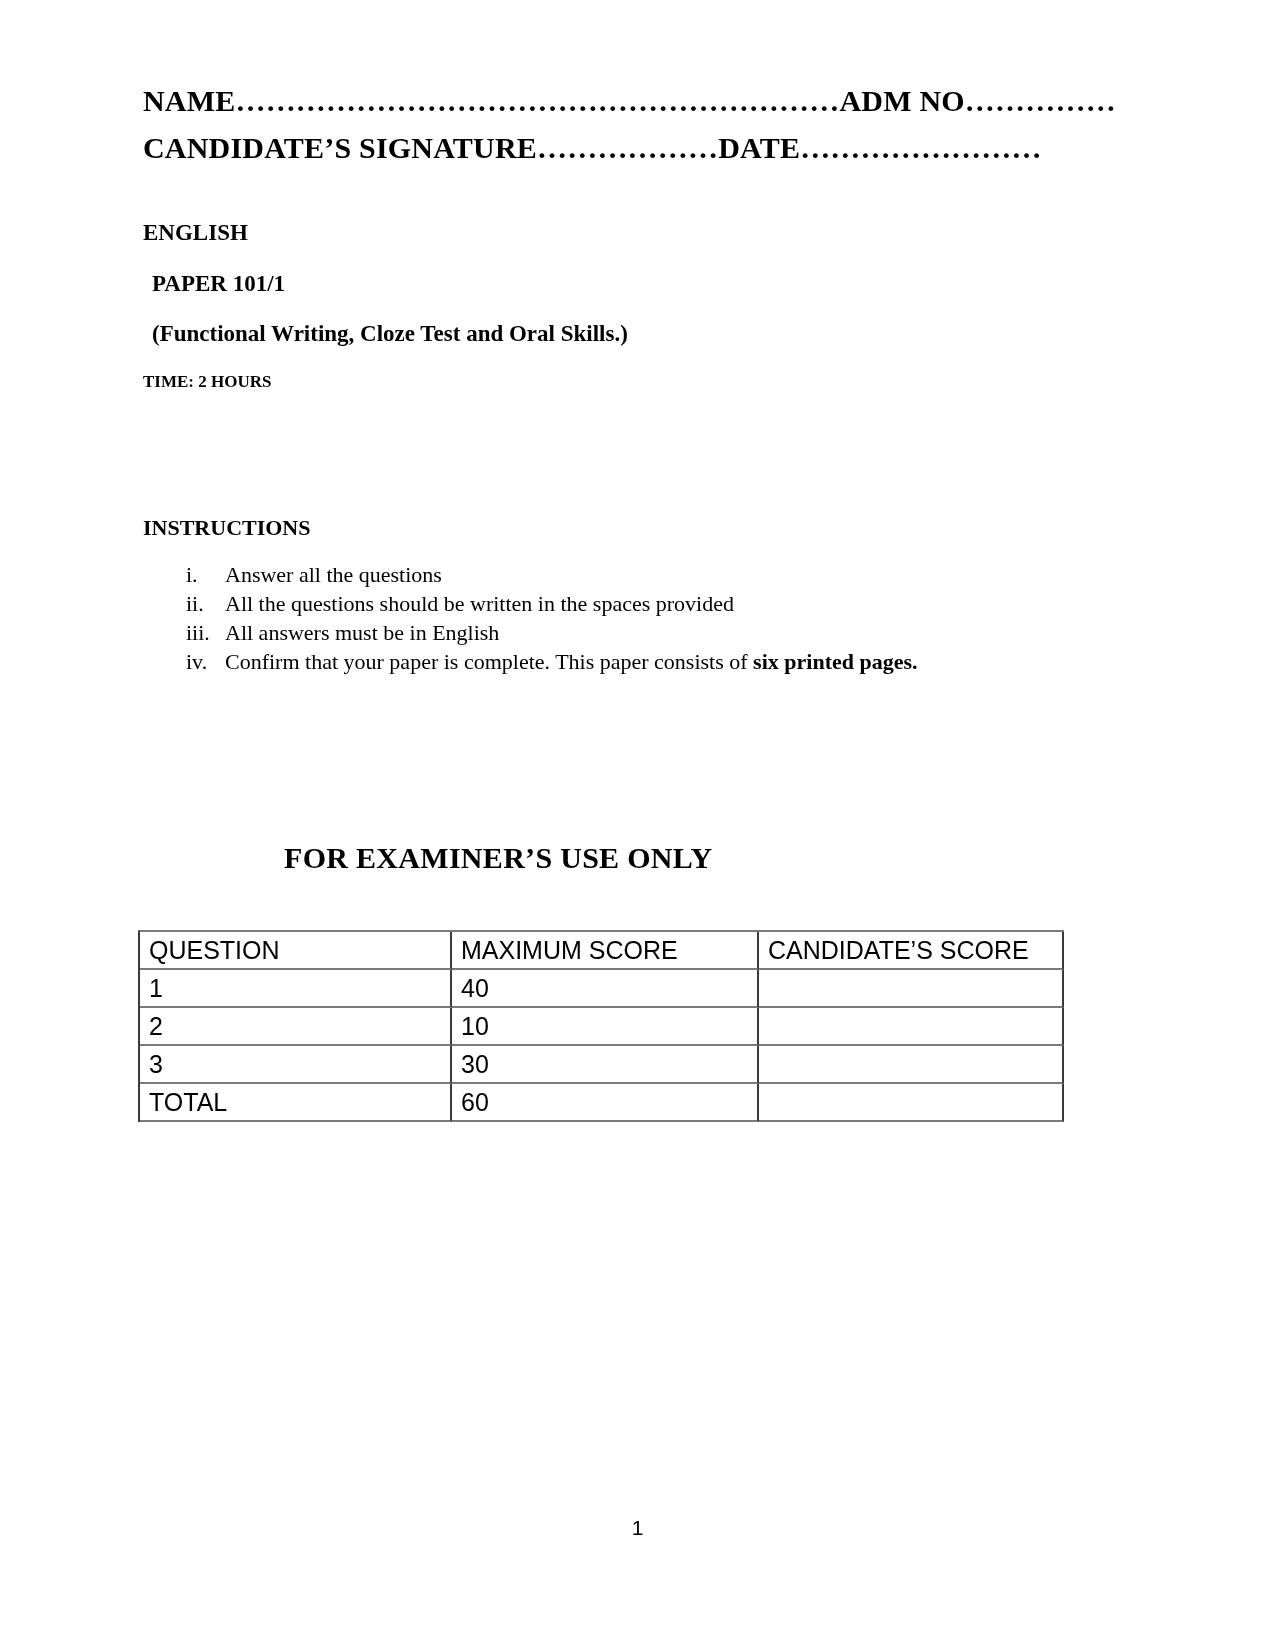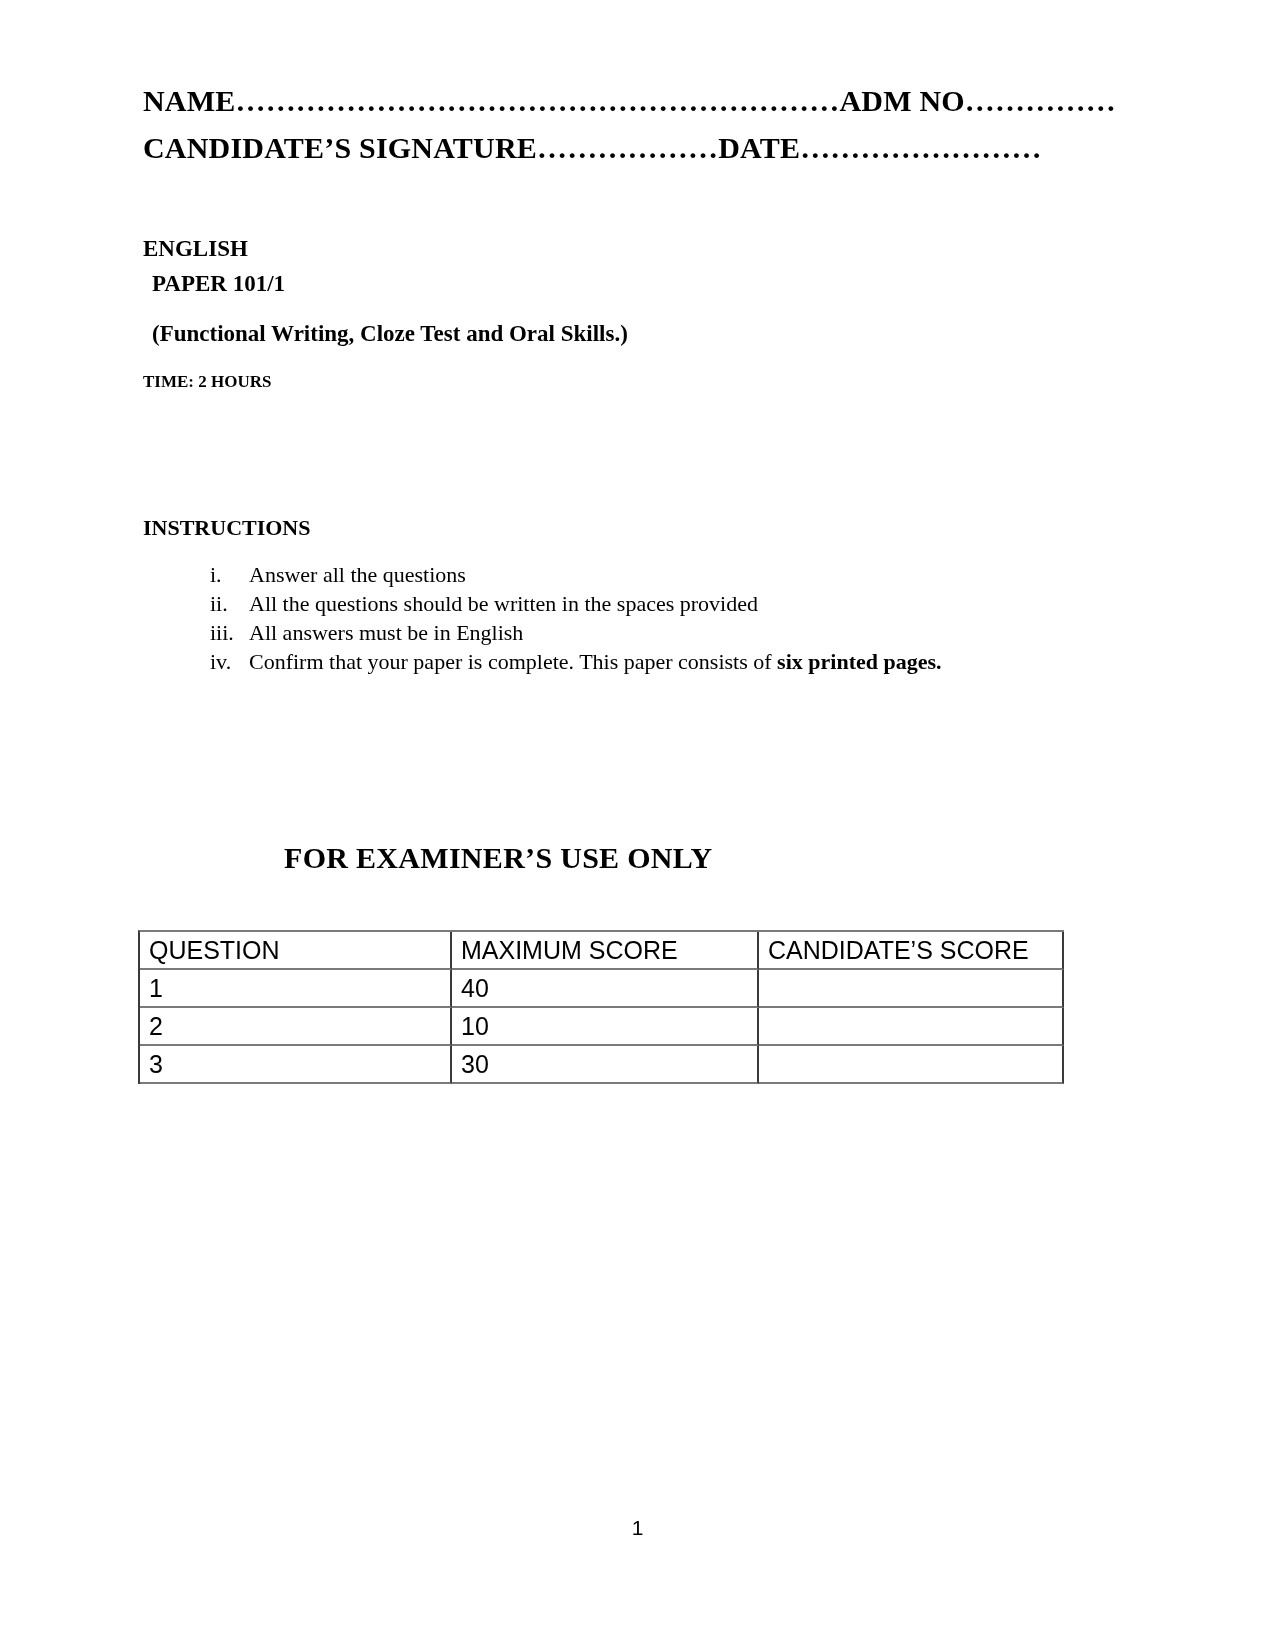--- a/index.html
+++ b/index.html
@@ -14,28 +14,28 @@
     overflow: hidden;
   }
   .abs { position: absolute; white-space: nowrap; }
   .b { font-weight: bold; }
 
   .fill-line { left: 143px; font-size: 30px; font-weight: bold; letter-spacing: 0.2px; }
   #name-line { top: 84px; }
   #sig-line  { top: 131px; }
   .dots { font-weight: bold; }
 
-  #subject-line { left: 143px; top: 236px; font-size: 23px; font-weight: bold; }
+  #subject-line { left: 143px; top: 220px; font-size: 23px; font-weight: bold; }
   #paper-line   { left: 152px; top: 271px; font-size: 23px; font-weight: bold; }
   #paper-desc   { left: 152px; top: 321px; font-size: 23px; font-weight: bold; }
   #time-line    { left: 143px; top: 372px; font-size: 17px; font-weight: bold; }
 
   #instructions-heading { left: 143px; top: 515px; font-size: 22px; font-weight: bold; }
   #instructions-list { left: 186px; top: 560px; font-size: 22px; }
-  .instr-item { height: 29px; line-height: 29px; white-space: nowrap; margin-left: 24px; }
+  .instr-item { height: 29px; line-height: 29px; white-space: nowrap; }
   .instr-marker { display: inline-block; width: 39px; }
 
   #examiner-heading { left: 284px; top: 841px; font-size: 30px; font-weight: bold; letter-spacing: 0.3px; }
 
   #score-table {
     position: absolute;
     left: 138px;
     top: 930px;
     width: 924px;
     border-collapse: separate;
@@ -114,18 +114,23 @@
     <tr>
       <td>2</td>
       <td>10</td>
       <td></td>
     </tr>
     <tr>
       <td>3</td>
       <td>30</td>
       <td></td>
     </tr>
+    <tr>
+      <td>TOTAL</td>
+      <td>60</td>
+      <td></td>
+    </tr>
   </tbody>
     </table>
 
   <div id="page-number" class="abs">1</div>
 
 </div>
 
 </body></html>

